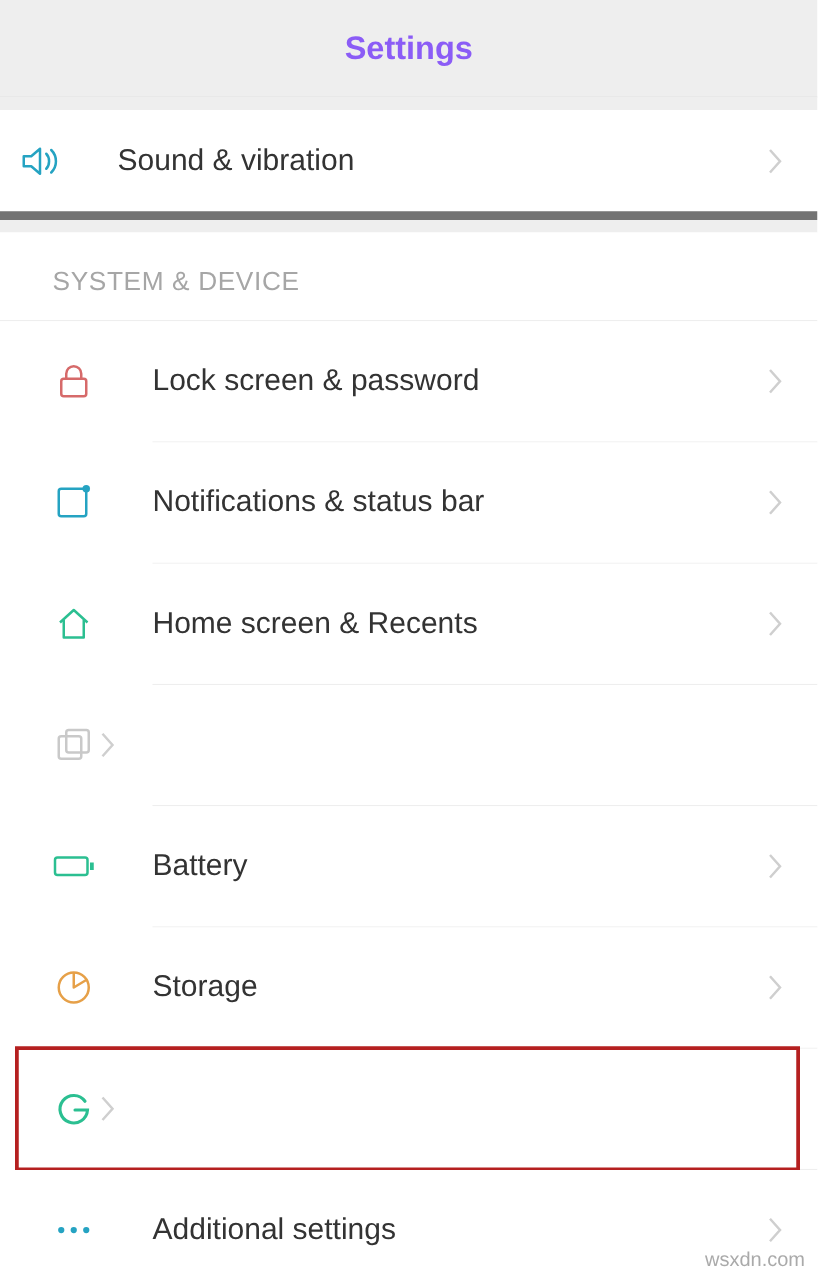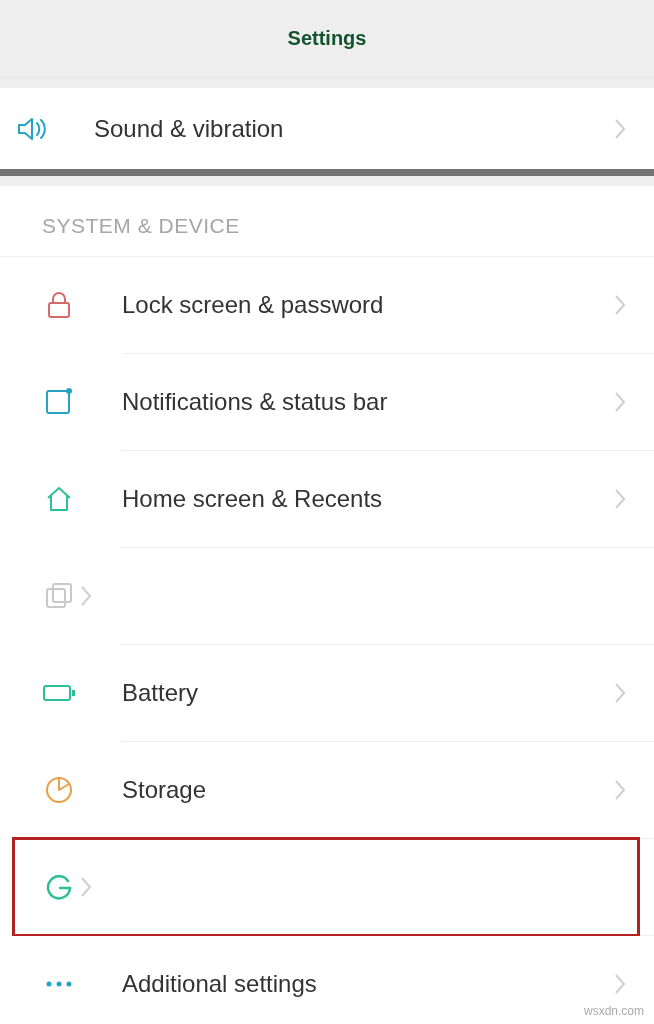--- a/index.html
+++ b/index.html
@@ -13,23 +13,23 @@
     }
     .header {
       height: 78px;
       background: #eeeeee;
       display: flex;
       align-items: center;
       justify-content: center;
       border-bottom: 1px solid #e6e6e6;
     }
     .header-title {
-      font-size: 20px;
+      font-size: 26px;
       font-weight: 700;
-      color: #14532d;
+      color: #8b5cf6;
     }
     .top-gap {
       height: 10px;
       background: #eeeeee;
     }
     .item-row {
       display: flex;
       align-items: center;
       height: 96px;
       background: #fff;
@@ -80,21 +80,21 @@
       right: 14px;
       top: -2px;
       bottom: -2px;
       border: 3px solid #b52020;
       pointer-events: none;
     }
     .watermark {
       position: absolute;
       bottom: 6px;
       right: 10px;
-      font-size: 12px;
+      font-size: 16px;
       color: #aaa;
       margin-top: 16px;
     }
     svg { display: block; }
   </style>
 </head>
 <body>
 
 <div class="header">
   <span class="header-title">Settings</span>

